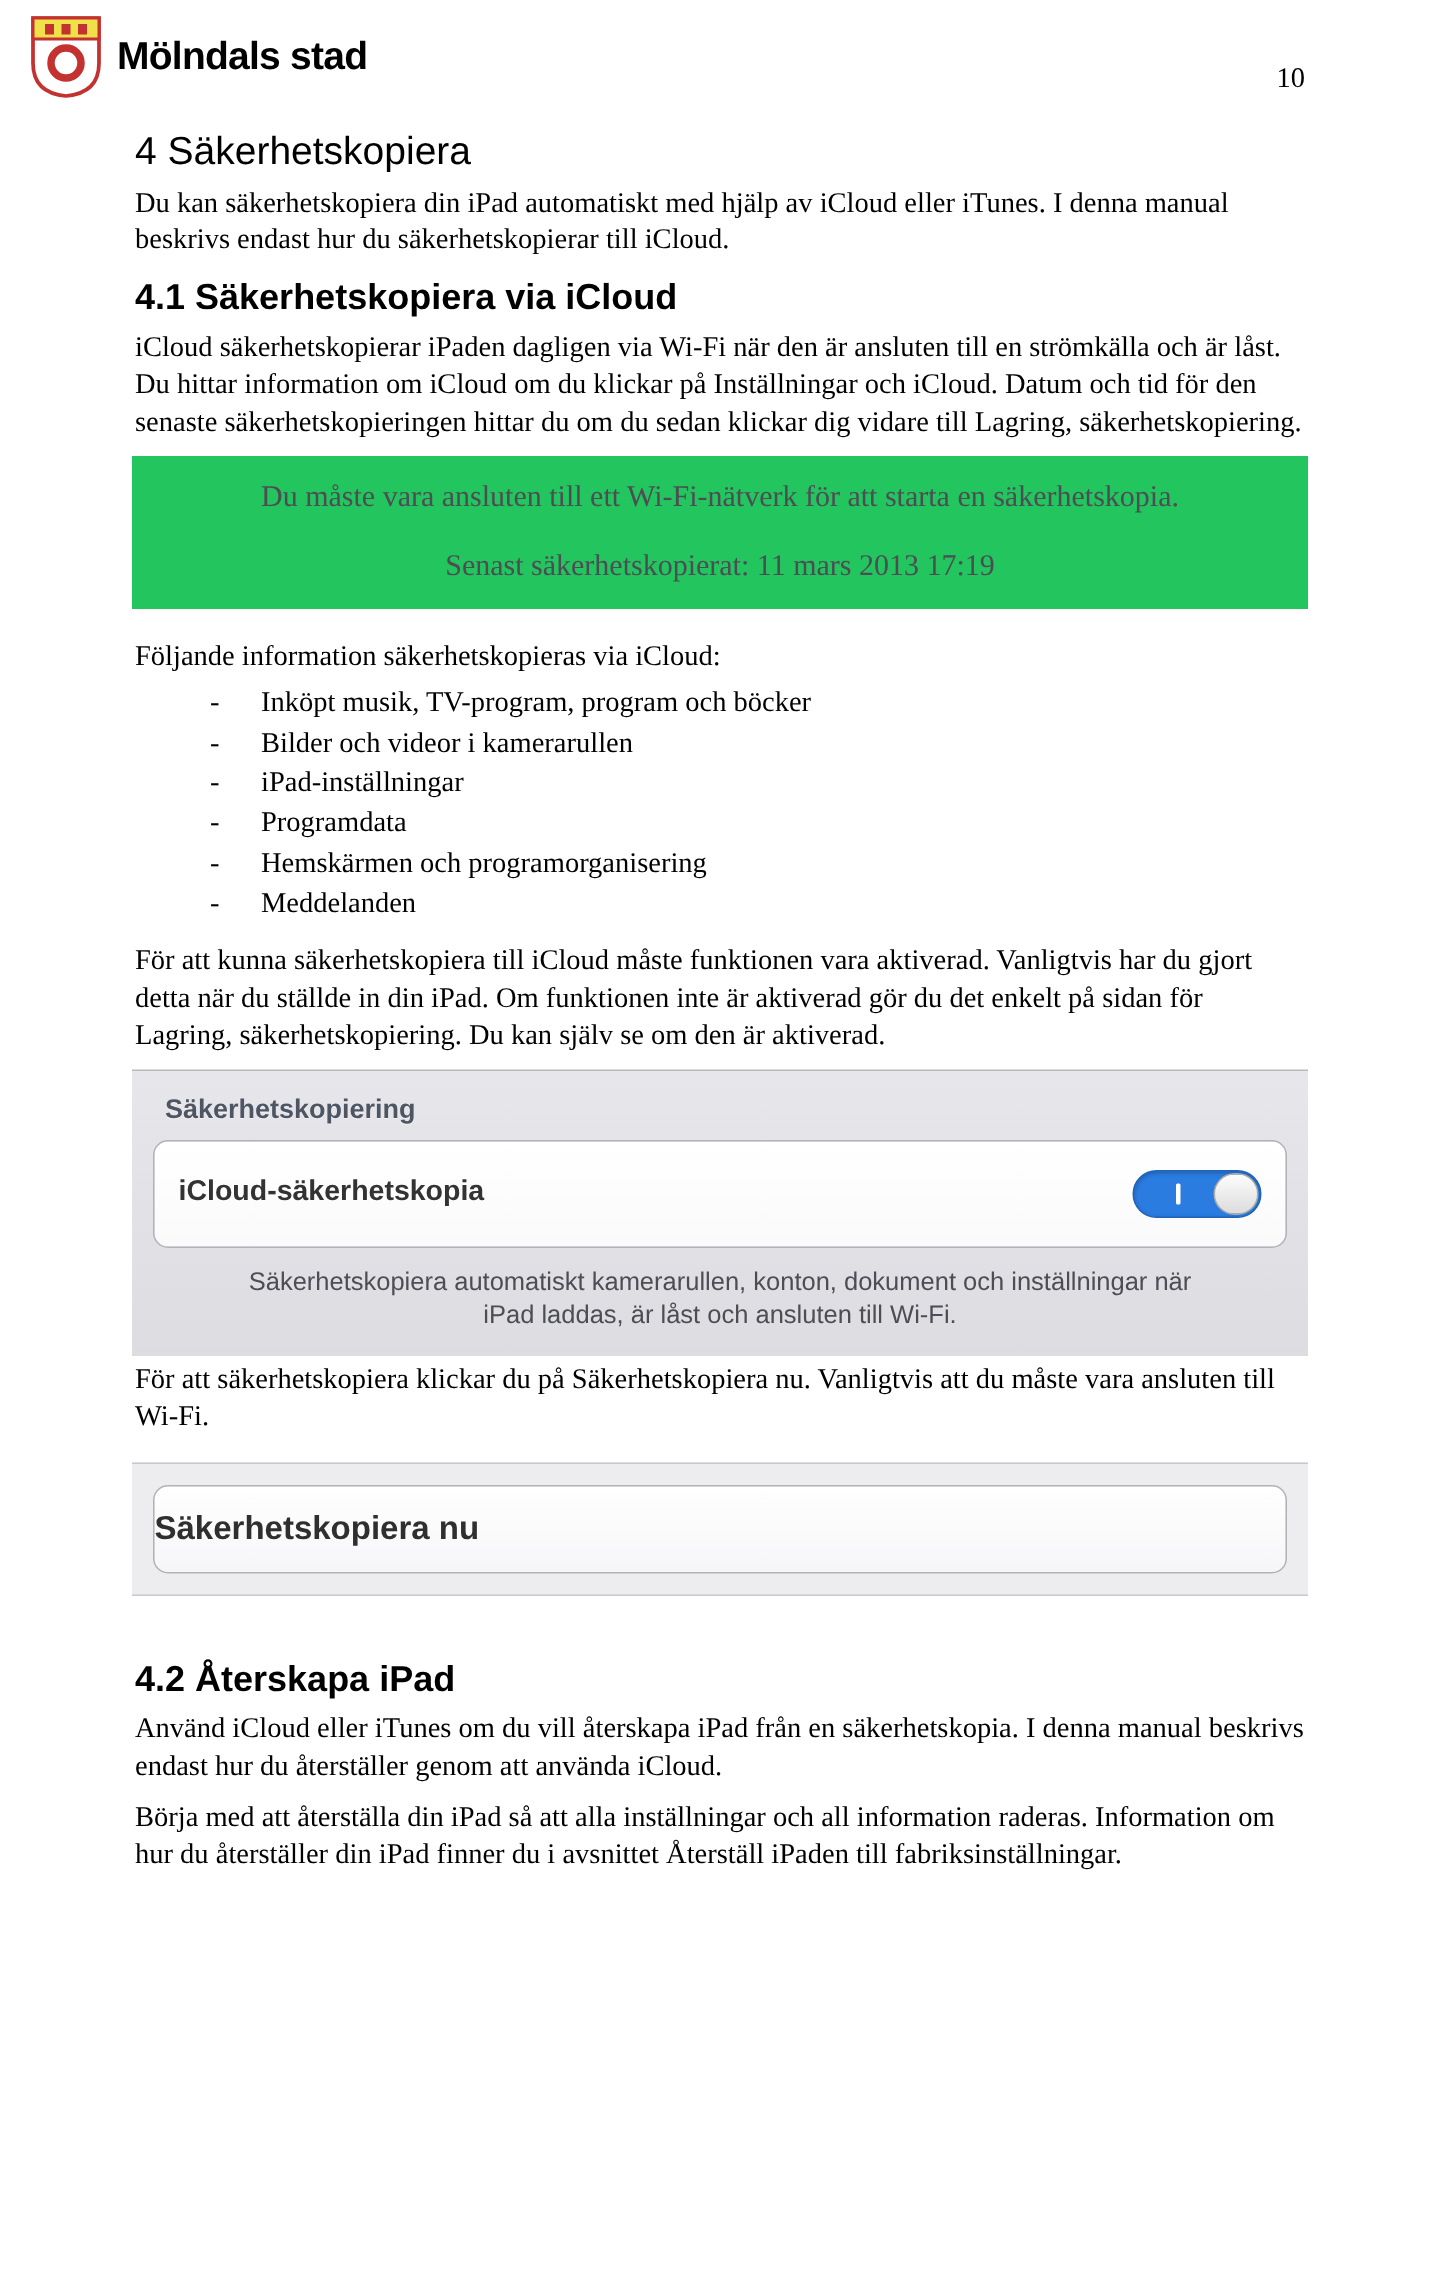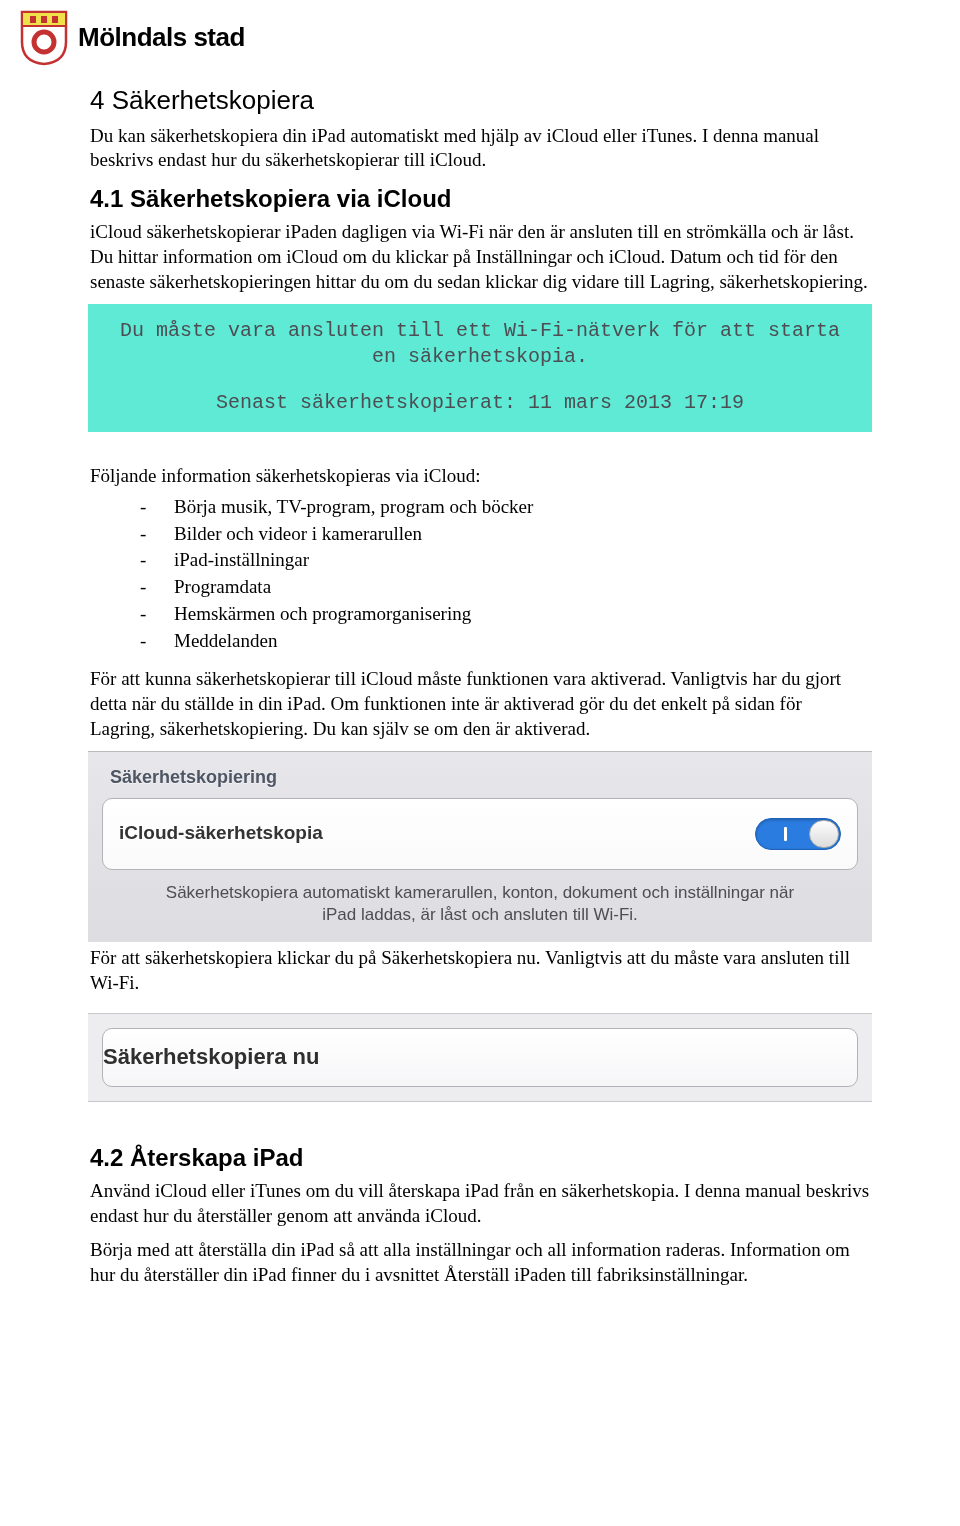--- a/index.html
+++ b/index.html
@@ -8,21 +8,21 @@
     background: #fff;
     color: #000;
     width: 960px;
     margin: 0 auto;
     padding: 10px 90px 40px 90px;
     font-size: 19px;
     line-height: 1.3;
   }
   .header {
     display: flex;
-    align-items: flex-start;
+    align-items: flex-end;
     justify-content: space-between;
     margin-left: -70px;
     margin-bottom: 18px;
   }
   .logo-block {
     display: flex;
     align-items: center;
     gap: 10px;
   }
   .logo-svg { width: 48px; height: 56px; }
@@ -45,25 +45,25 @@
   h2 {
     font-family: Arial, Helvetica, sans-serif;
     font-weight: bold;
     font-size: 24px;
     margin-bottom: 6px;
   }
   p { margin-bottom: 4px; }
   .para-block { margin-bottom: 10px; }
 
   .ios-gray-box {
-    background: #5eead4;
-    margin: 8px -2px 32px -2px;
+    background: #22c55e;
+    margin: 8px -2px 20px -2px;
     padding: 14px 30px 16px 30px;
     text-align: center;
-    font-family: Liberation Mono, monospace;
+    font-family: Liberation Serif, serif;
     color: #4d4d54;
     font-size: 20px;
   }
   .ios-gray-box .line1 { margin-bottom: 20px; }
 
   .bullet-list { margin: 6px 0 14px 0; }
   .bullet-item {
     display: flex;
     margin-left: 50px;
     margin-bottom: 2px;
@@ -173,21 +173,21 @@
 
 <div class="ios-gray-box">
   <div class="line1">Du måste vara ansluten till ett Wi-Fi-nätverk för att starta en säkerhetskopia.</div>
   <div>Senast säkerhetskopierat: 11 mars 2013 17:19</div>
 </div>
 
 <p>Följande information säkerhetskopieras via iCloud:</p>
 <div class="bullet-list">
   <div class="bullet-item">
       <span class="dash">-</span>
-      <span>Börja musik, TV-program, program och böcker</span>
+      <span>Inköpt musik, TV-program, program och böcker</span>
     </div>
   <div class="bullet-item">
       <span class="dash">-</span>
       <span>Bilder och videor i kamerarullen</span>
     </div>
   <div class="bullet-item">
       <span class="dash">-</span>
       <span>iPad-inställningar</span>
     </div>
   <div class="bullet-item">
@@ -197,21 +197,21 @@
   <div class="bullet-item">
       <span class="dash">-</span>
       <span>Hemskärmen och programorganisering</span>
     </div>
   <div class="bullet-item">
       <span class="dash">-</span>
       <span>Meddelanden</span>
     </div>
 </div>
 
-<p class="para-block">För att kunna säkerhetskopierar till iCloud måste funktionen vara aktiverad. Vanligtvis har du gjort detta när du ställde in din iPad. Om funktionen inte är aktiverad gör du det enkelt på sidan för Lagring, säkerhetskopiering. Du kan själv se om den är aktiverad.</p>
+<p class="para-block">För att kunna säkerhetskopiera till iCloud måste funktionen vara aktiverad. Vanligtvis har du gjort detta när du ställde in din iPad. Om funktionen inte är aktiverad gör du det enkelt på sidan för Lagring, säkerhetskopiering. Du kan själv se om den är aktiverad.</p>
 
 <div class="settings-panel">
   <div class="settings-header">Säkerhetskopiering</div>
   <div class="settings-row">
     <span class="settings-row-label">iCloud-säkerhetskopia</span>
     <span class="toggle">
       <span class="toggle-bar"></span>
       <span class="toggle-knob"></span>
     </span>
   </div>

